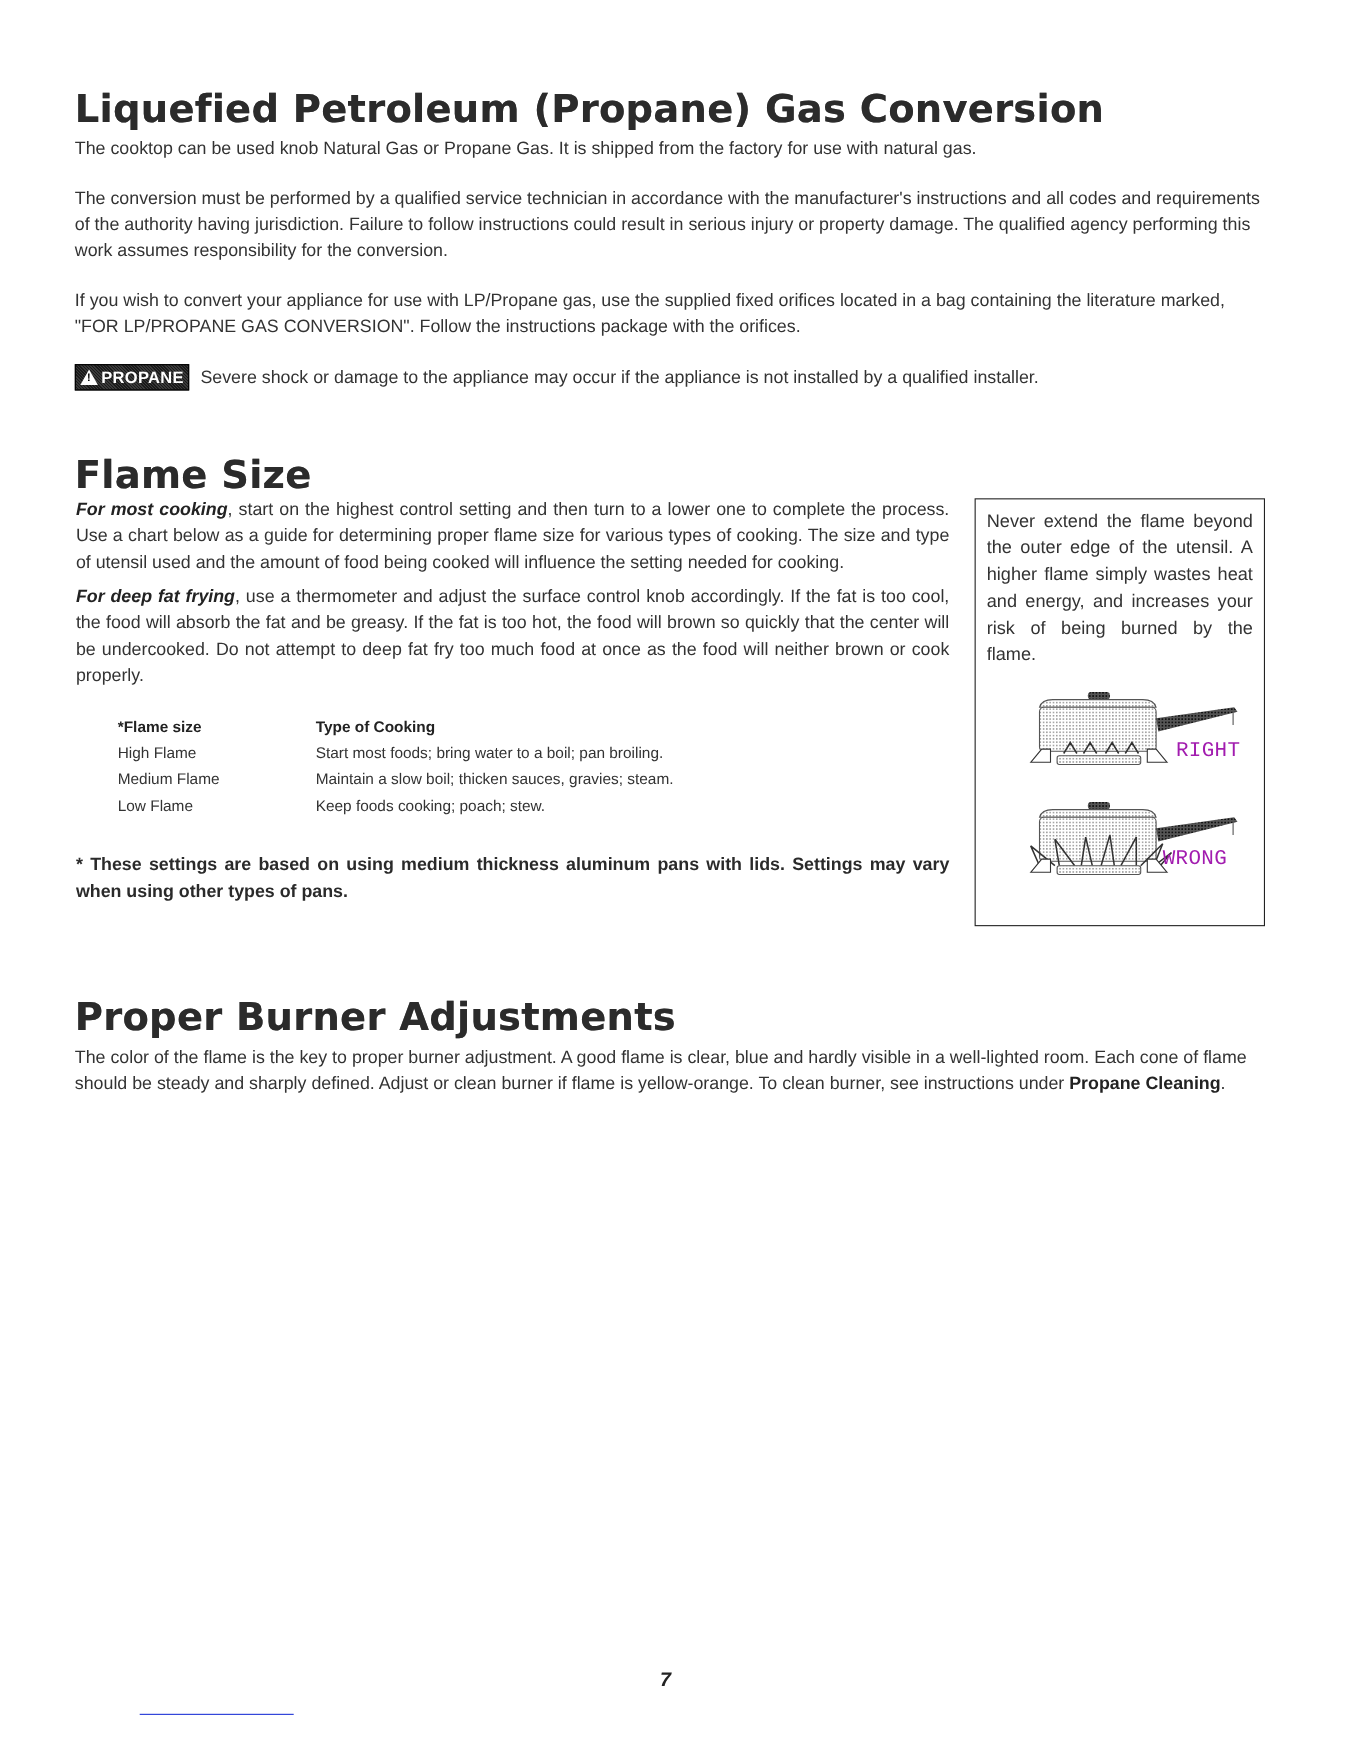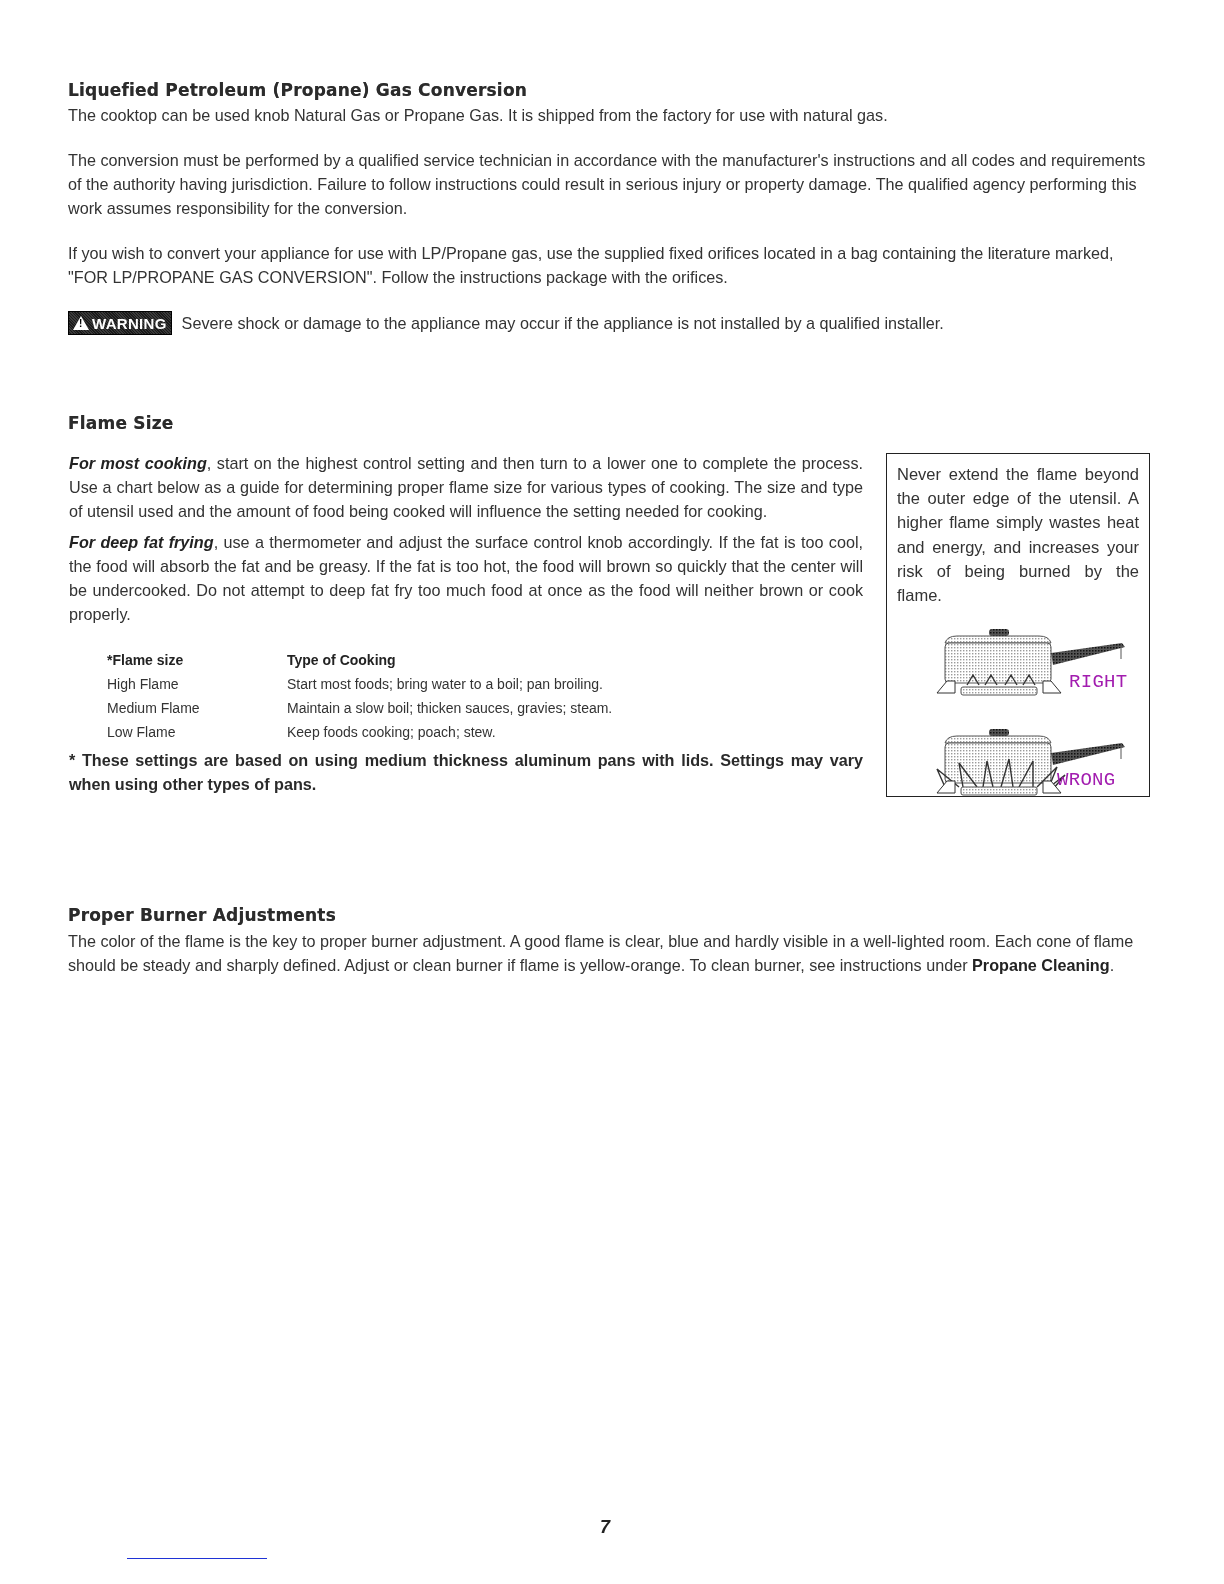--- a/index.html
+++ b/index.html
@@ -3,21 +3,21 @@
   <meta charset="utf-8">
   <style>
     html, body { margin: 0; padding: 0; background: #ffffff; }
     body {
       width: 1224px; height: 1584px; position: relative; overflow: hidden;
       font-family: "DejaVu Sans", sans-serif; color: #2a2a2a;
     }
     .page { position: absolute; left: 68px; top: 0; width: 1085px; }
     h1 {
       font-family: "DejaVu Sans", sans-serif; font-weight: bold;
-      font-size: 17px; color: #2b2b2b; margin: 0; letter-spacing: 0.2px;
+      font-size: 35px; color: #2b2b2b; margin: 0; letter-spacing: 0.2px;
       text-shadow: 0 0 0.6px #777;
     }
     p {
       font-family: "Liberation Sans", sans-serif; font-size: 16.2px;
       line-height: 24px; margin: 0; color: #333;
     }
     .s1 { position: absolute; top: 80px; left: 0; width: 1085px; }
     .s1 p.first { margin-top: 3px; }
     .s1 p.gap { margin-top: 21px; }
     .warning-row { display: flex; align-items: center; margin-top: 22px; }
@@ -46,26 +46,26 @@
     .flame-table {
       margin: 22px 0 0 38px; border-collapse: collapse;
       font-family: "Liberation Sans", sans-serif; font-size: 14px; color: #333;
     }
     .flame-table td, .flame-table th {
       padding: 0; line-height: 24px; text-align: left; vertical-align: top;
     }
     .flame-table th { font-weight: bold; color: #222; }
     .flame-table .c1 { width: 180px; }
     .note {
-      margin-top: 4px; font-family: "Liberation Sans", sans-serif;
+      margin-top: 30px; font-family: "Liberation Sans", sans-serif;
       font-weight: bold; font-size: 16.2px; line-height: 24px; color: #2a2a2a;
       text-align: justify;
     }
     .side-box {
-      position: absolute; left: 818px; top: 40px; width: 264px; height: 344px;
+      position: absolute; left: 818px; top: 40px; width: 264px; height: 389px;
       border: 1.5px solid #222; box-sizing: border-box; padding: 8px 10px 0 10px;
     }
     .side-box p {
       font-size: 16.5px; line-height: 24.2px; text-align: justify; color: #333;
     }
     .illus { position: relative; width: 240px; height: 200px; margin-top: 22px; }
     .illus svg { position: absolute; left: 0; top: 0; }
     .illus-label {
       position: absolute; font-family: Liberation Mono, monospace;
       font-size: 19px; color: #a21caf; letter-spacing: 0.3px;
@@ -91,21 +91,21 @@
   <section class="s1">
     <h1>Liquefied Petroleum (Propane) Gas Conversion</h1>
     <p class="first">The cooktop can be used knob Natural Gas or Propane Gas. It is shipped from the factory for use with natural gas.</p>
     <p class="gap">The conversion must be performed by a qualified service technician in accordance with the manufacturer's instructions and all codes and requirements of the authority having jurisdiction. Failure to follow instructions could result in serious injury or property damage. The qualified agency performing this work assumes responsibility for the conversion.</p>
     <p class="gap">If you wish to convert your appliance for use with LP/Propane gas, use the supplied fixed orifices located in a bag containing the literature marked, "FOR LP/PROPANE GAS CONVERSION". Follow the instructions package with the orifices.</p>
     <div class="warning-row">
       <span class="warn-badge">
         <span class="warn-tri">
             <span>!</span>
           </span>
-        <span>WARNING</span>
+        <span>PROPANE</span>
       </span>
       <p>Severe shock or damage to the appliance may occur if the appliance is not installed by a qualified installer.</p>
     </div>
   </section>
 
   <section class="s2">
     <h1>Flame Size</h1>
 
     <div class="s2-left">
       <p><span class="lead">For most cooking</span><span>, start on the highest control setting and then turn to a lower one to complete the process. Use a chart below as a guide for determining proper flame size for various types of cooking. The size and type of utensil used and the amount of food being cooked will influence the setting needed for cooking.</span></p>

